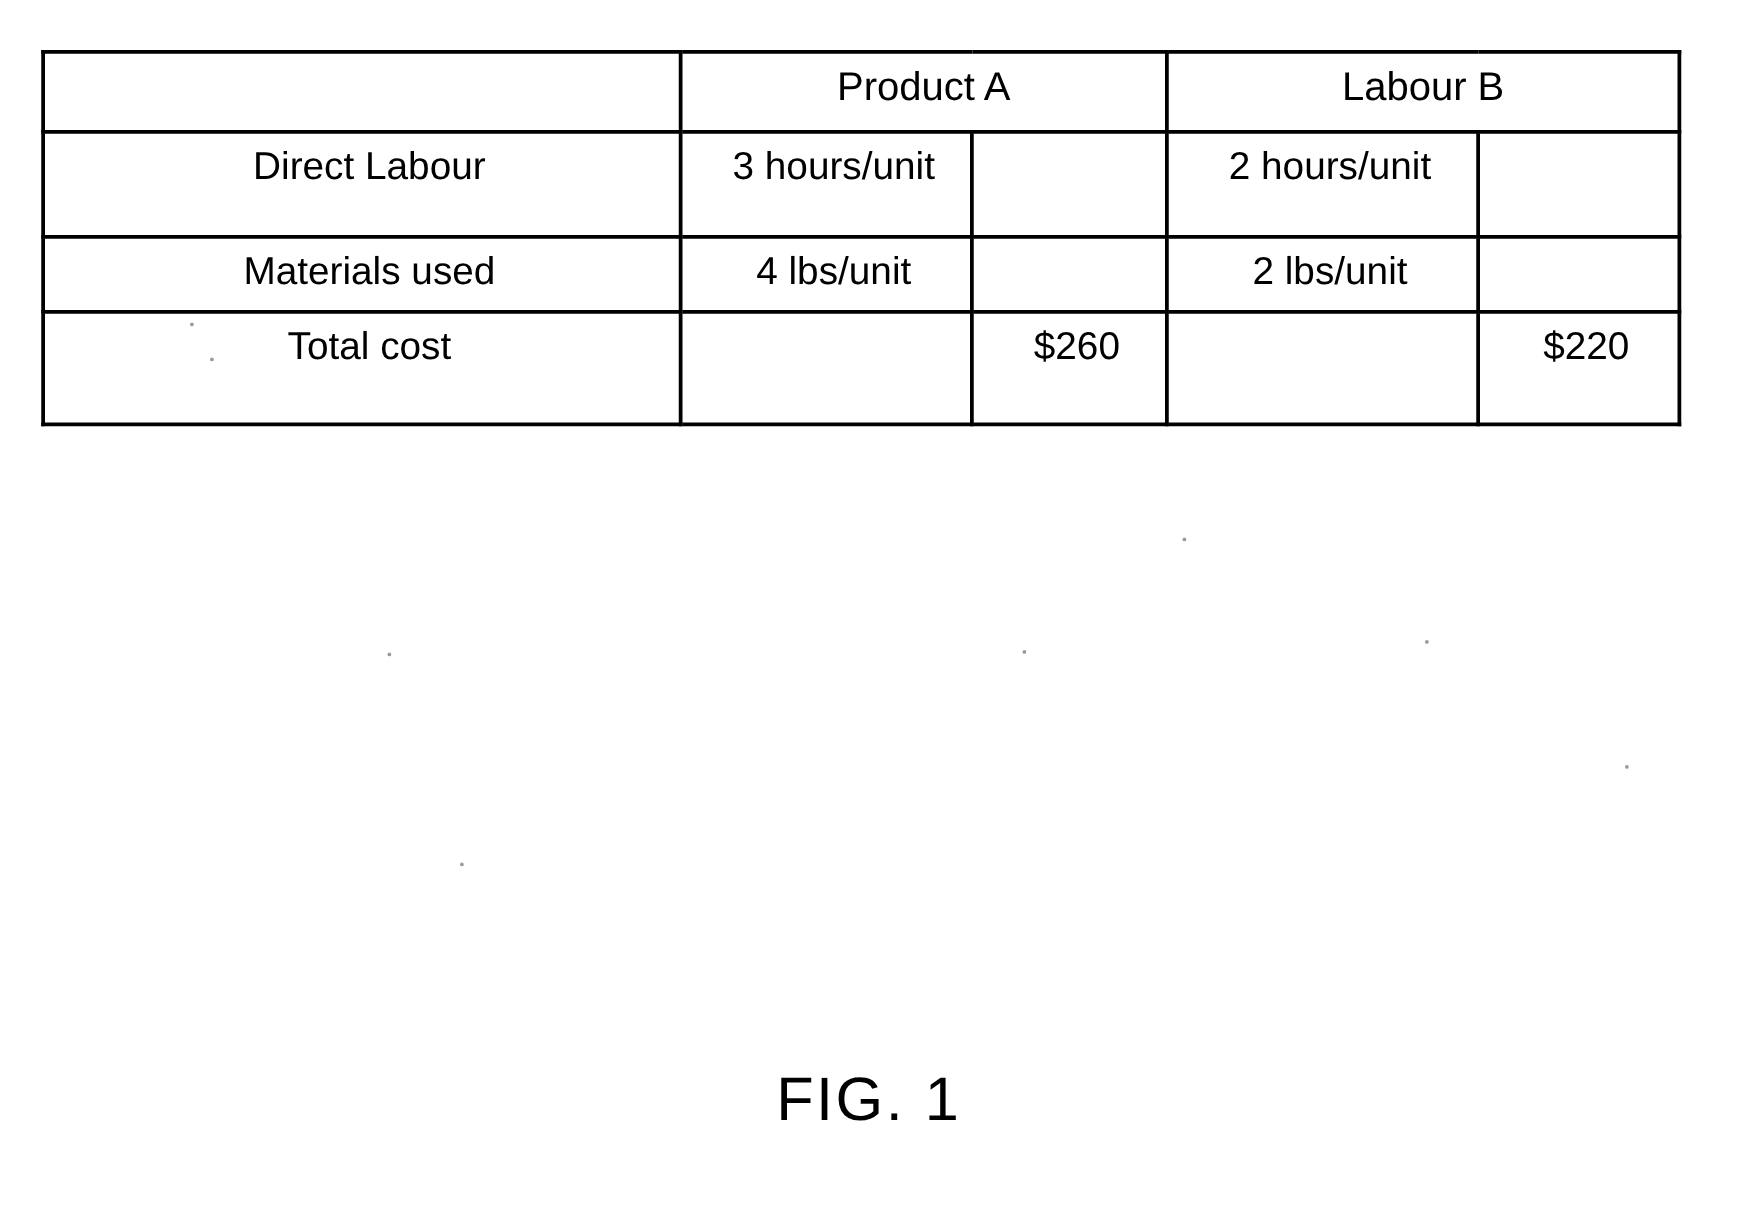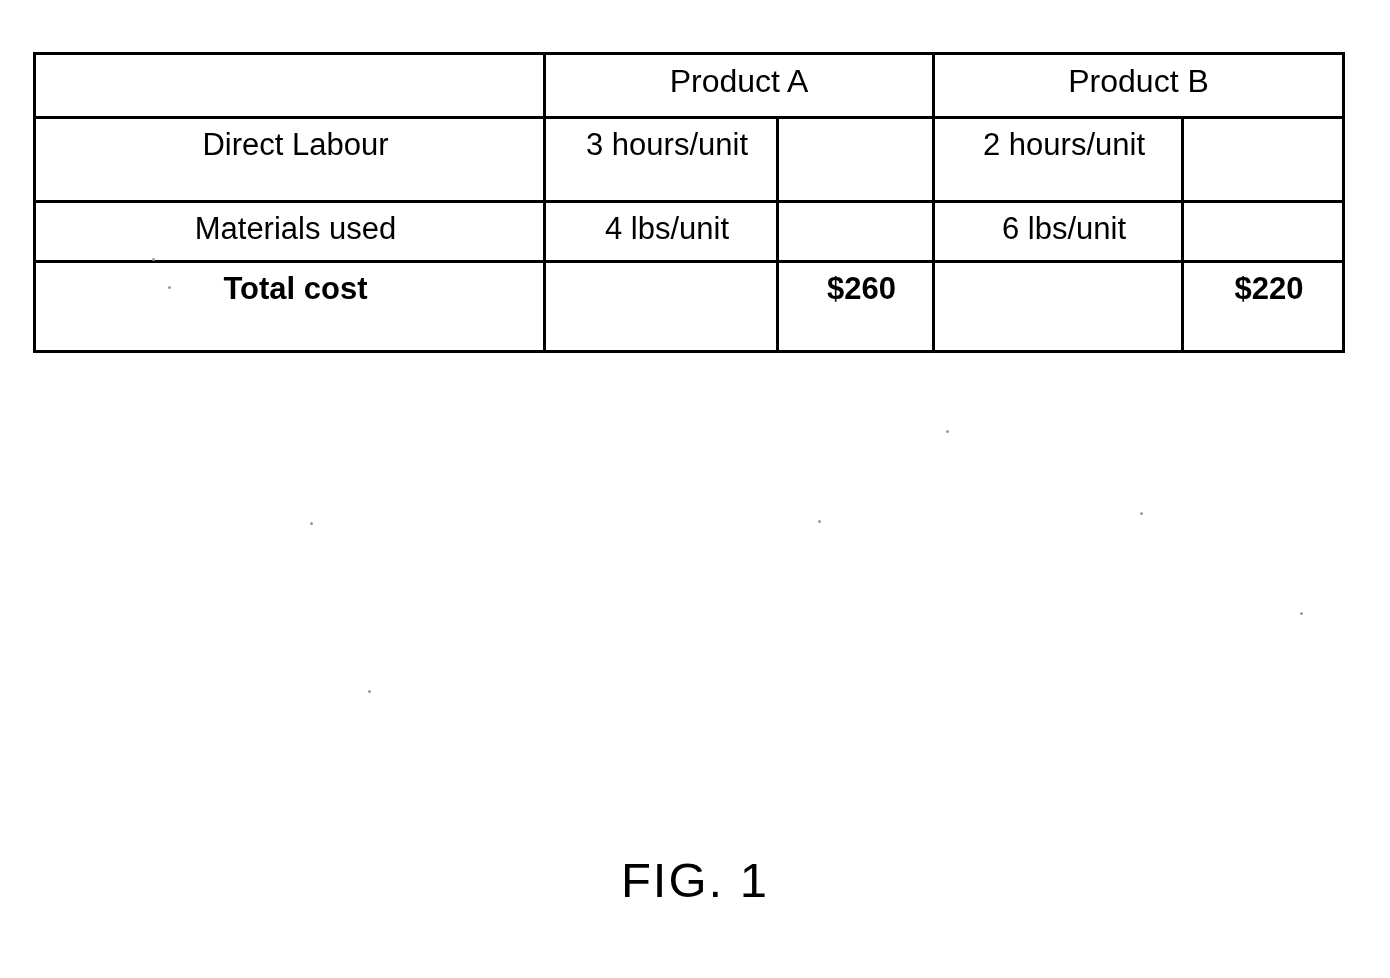--- a/index.html
+++ b/index.html
@@ -13,21 +13,21 @@
     position: relative;
     font-family: "Liberation Sans", sans-serif;
     color: #000000;
     overflow: hidden;
   }
 
   
   #cost-table {
     position: absolute;
     left: 33px;
-    top: 52px;
+    top: 40px;
     width: 1309px;
     border-collapse: collapse;
     table-layout: fixed;
   }
   #cost-table td {
     border: 3px solid #000000;
     padding: 0;
     vertical-align: top;
     font-size: 31px;
     line-height: 1.28;
@@ -47,21 +47,21 @@
   
   tr.r-head  td { height: 61px; }
   tr.r-lab   td { height: 81px; }
   tr.r-mat   td { height: 57px; }
   tr.r-lcost td { height: 57px; }
   tr.r-mcost td { height: 51px; }
   tr.r-oh    td { height: 82px; }
   tr.r-total td { height: 87px; }
 
   .ctr  { text-align: center; padding-left: 20px; }
-  .bold { font-weight: bold; }
+  .bold { font-weight: normal; }
   .head-label { text-align: center; font-size: 32px; }
 
   
   #figure-caption {
     position: absolute;
     left: 0;
     top: 852px;
     width: 1390px;
     text-align: center;
     font-size: 49px;
@@ -92,21 +92,21 @@
   <tbody>
 
     <tr class="r-head">
       <td>
         <div class="cell-inner ctr"></div>
       </td>
       <td colspan="2">
         <div class="cell-inner head-label">Product A</div>
       </td>
       <td colspan="2">
-        <div class="cell-inner head-label">Product B</div>
+        <div class="cell-inner head-label">Labour B</div>
       </td>
     </tr>
 
     <tr class="r-lab">
       <td>
         <div class="cell-inner ctr">Direct Labour</div>
       </td>
       <td>
         <div class="cell-inner ctr">3 hours/unit</div>
       </td>
@@ -125,21 +125,21 @@
       <td>
         <div class="cell-inner ctr">Materials used</div>
       </td>
       <td>
         <div class="cell-inner ctr">4 lbs/unit</div>
       </td>
       <td>
         <div class="cell-inner ctr"></div>
       </td>
       <td>
-        <div class="cell-inner ctr">6 lbs/unit</div>
+        <div class="cell-inner ctr">2 lbs/unit</div>
       </td>
       <td>
         <div class="cell-inner ctr"></div>
       </td>
     </tr>
 
 
 
 
     <tr class="r-total">

